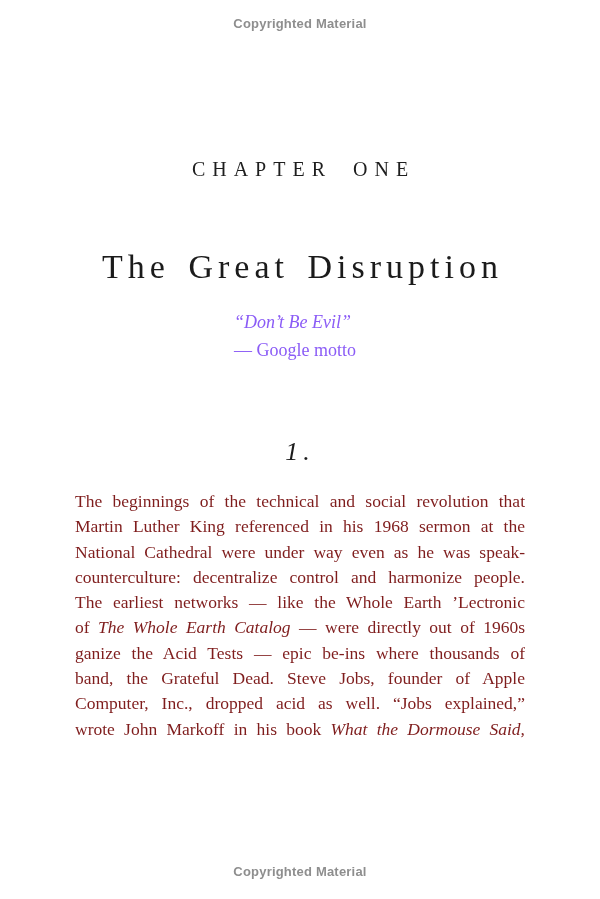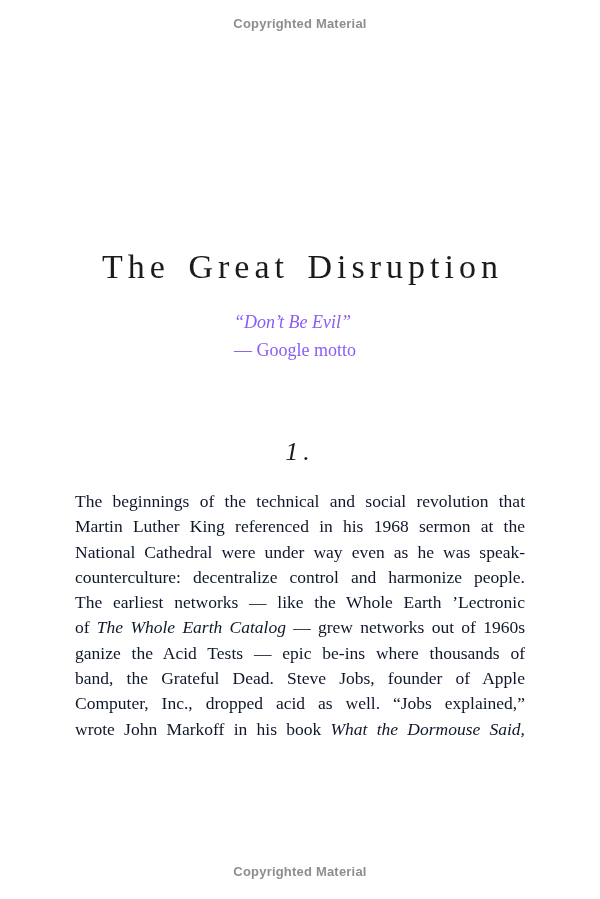--- a/index.html
+++ b/index.html
@@ -69,55 +69,56 @@
     line-height: 36px;
     letter-spacing: 5px;
     color: #1b1b1b;
   }
   .body {
     position: absolute;
     top: 489px;
     left: 75px;
     width: 450px;
     font-size: 17.5px;
-    color: #0f172a;
+    color: #7f1d1d;
   }
   .body-line {
     height: 25.3px;
     line-height: 25.3px;
     text-align: justify;
     text-align-last: justify;
     overflow: hidden;
   }
   .it { font-style: italic; }
 </style>
 </head>
 <body>
 
 <div class="page">
 
   <div class="copyright top">Copyrighted Material</div>
 
+  <div class="chapter-heading">CHAPTER ONE</div>
 
   <div class="chapter-title">The Great Disruption</div>
 
   <div class="epigraph">
     <div class="epigraph-quote">“Don’t Be Evil”</div>
     <div class="epigraph-attribution">— Google motto</div>
   </div>
 
   <div class="section-number">1.</div>
 
   <div class="body" id="body">
       <div class="body-line"><span>The beginnings of the technical and social revolution that</span></div>
       <div class="body-line"><span>Martin Luther King referenced in his 1968 sermon at the</span></div>
       <div class="body-line"><span>National Cathedral were under way even as he was speak-</span></div>
       <div class="body-line"><span>counterculture: decentralize control and harmonize people.</span></div>
       <div class="body-line"><span>The earliest networks — like the Whole Earth ’Lectronic</span></div>
-      <div class="body-line"><span>of </span><span class="it">The Whole Earth Catalog</span><span> — grew networks out of 1960s</span></div>
+      <div class="body-line"><span>of </span><span class="it">The Whole Earth Catalog</span><span> — were directly out of 1960s</span></div>
       <div class="body-line"><span>ganize the Acid Tests — epic be-ins where thousands of</span></div>
       <div class="body-line"><span>band, the Grateful Dead. Steve Jobs, founder of Apple</span></div>
       <div class="body-line"><span>Computer, Inc., dropped acid as well. “Jobs explained,”</span></div>
       <div class="body-line"><span>wrote John Markoff in his book </span><span class="it">What the Dormouse Said,</span></div>
     </div>
 
   <div class="copyright bottom">Copyrighted Material</div>
 
 </div>
 

